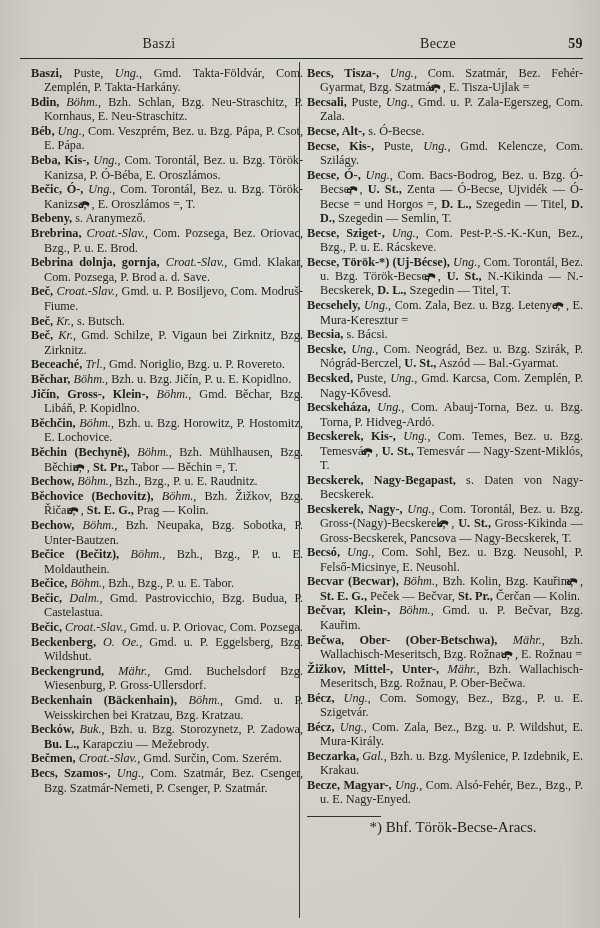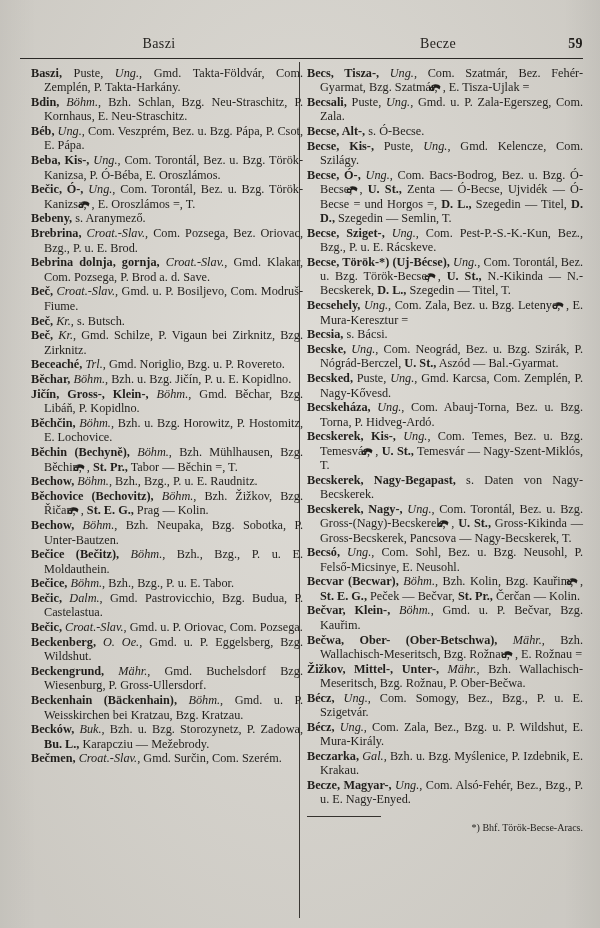--- a/index.html
+++ b/index.html
@@ -46,22 +46,22 @@
   .posthorn{
     display:inline-block;vertical-align:-1px;margin:0 1px;
     color:#211f1c;line-height:0;
   }
   .posthorn svg{display:inline-block;}
   .footnote-block{margin-top:9px;}
   .footnote-rule{
     width:74px;border-top:1.2px solid #35322e;margin-bottom:4px;
   }
   .footnote-text{
-    font-size:10px;line-height:13px;padding-left:16px;text-indent:0;
-    text-align:right;
+    font-size:15px;line-height:13px;padding-left:16px;text-indent:0;
+    text-align:center;
   }
 </style>
 </head>
 <body>
 
 <div class="page">
 
   <div class="header">
     <span class="hw-left">Baszi</span>
     <span class="page-num">59</span>
@@ -102,20 +102,21 @@
       <div class="entry"><span class="b">Bechow,</span><span class="i"> Böhm.</span><span class="r">, Bzh. Neupaka, Bzg. Sobotka, P. Unter-Bautzen.</span></div>
       <div class="entry"><span class="b">Bečice (Bečitz),</span><span class="i"> Böhm.</span><span class="r">, Bzh., Bzg., P. u. E. Moldauthein.</span></div>
       <div class="entry"><span class="b">Bečice,</span><span class="i"> Böhm.</span><span class="r">, Bzh., Bzg., P. u. E. Tabor.</span></div>
       <div class="entry"><span class="b">Bečic,</span><span class="i"> Dalm.</span><span class="r">, Gmd. Pastrovicchio, Bzg. Budua, P. Castelastua.</span></div>
       <div class="entry"><span class="b">Bečic,</span><span class="i"> Croat.-Slav.</span><span class="r">, Gmd. u. P. Oriovac, Com. Pozsega.</span></div>
       <div class="entry"><span class="b">Beckenberg,</span><span class="i"> O. Oe.</span><span class="r">, Gmd. u. P. Eggelsberg, Bzg. Wildshut.</span></div>
       <div class="entry"><span class="b">Beckengrund,</span><span class="i"> Mähr.</span><span class="r">, Gmd. Buchelsdorf Bzg. Wiesenburg, P. Gross-Ullersdorf.</span></div>
       <div class="entry"><span class="b">Beckenhain (Bäckenhain),</span><span class="i"> Böhm.</span><span class="r">, Gmd. u. P. Weisskirchen bei Kratzau, Bzg. Kratzau.</span></div>
       <div class="entry"><span class="b">Becków,</span><span class="i"> Buk.</span><span class="r">, Bzh. u. Bzg. Storozynetz, P. Zadowa, </span><span class="b">Bu. L.,</span><span class="r"> Karapcziu — Mežebrody.</span></div>
       <div class="entry"><span class="b">Bečmen,</span><span class="i"> Croat.-Slav.</span><span class="r">, Gmd. Surčin, Com. Szerém.</span></div>
+      <div class="entry"><span class="b">Becs, Szamos-,</span><span class="i"> Ung.</span><span class="r">, Com. Szatmár, Bez. Csenger, Bzg. Szatmár-Nemeti, P. Csenger, P. Szatmár.</span></div>
     </div>
 
   <div class="column right" id="col-right">
 
   <div class="entry"><span class="b">Becs, Tisza-,</span><span class="i"> Ung.</span><span class="r">, Com. Szatmár, Bez. Fehér-Gyarmat, Bzg. Szatmár, </span><span class="posthorn"><svg width="12" height="8" viewBox="0 0 24 16" fill="currentColor">
             <path d="M7 2 C13 -1 20 1 23 5 L21 11 C17 7 12 7 9 9 C11 6 10 4 7 2 Z"></path>
             <path fill-rule="evenodd" d="M6.2 4.6 a4.8 4.8 0 1 0 0.1 0 Z M6.2 7.5 a2 2 0 1 1 -0.1 0 Z"></path>
           </svg></span><span class="r">, E. Tisza-Ujlak =</span></div>
       <div class="entry"><span class="b">Becsali,</span><span class="r"> Puste, </span><span class="i">Ung.</span><span class="r">, Gmd. u. P. Zala-Egerszeg, Com. Zala.</span></div>
       <div class="entry"><span class="b">Becse, Alt-,</span><span class="r"> s. Ó-Becse.</span></div>

